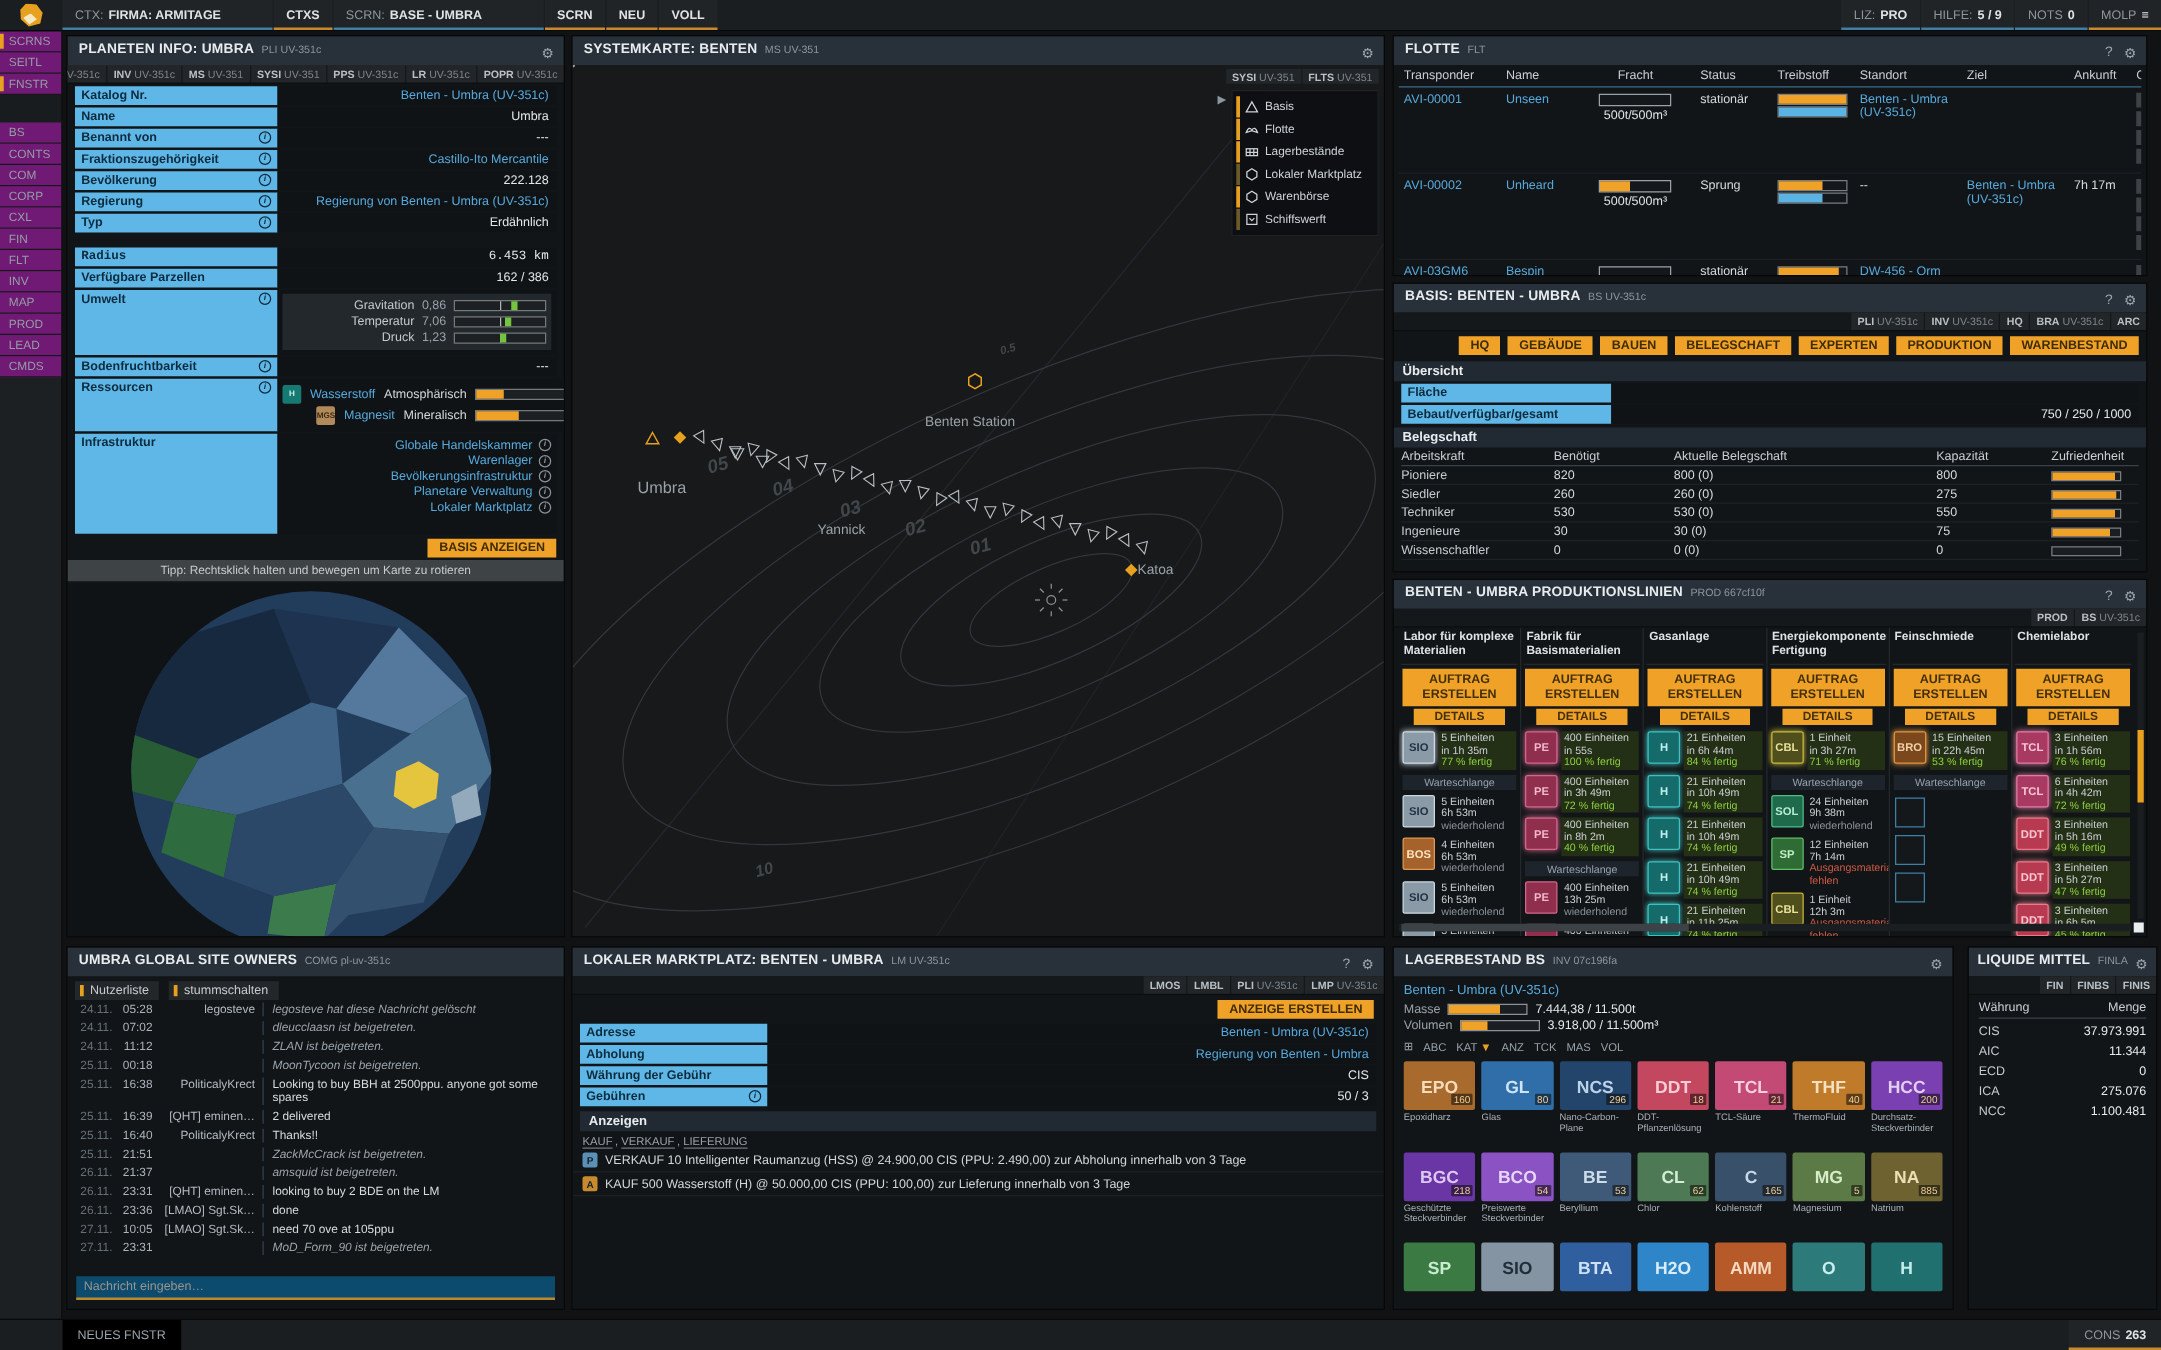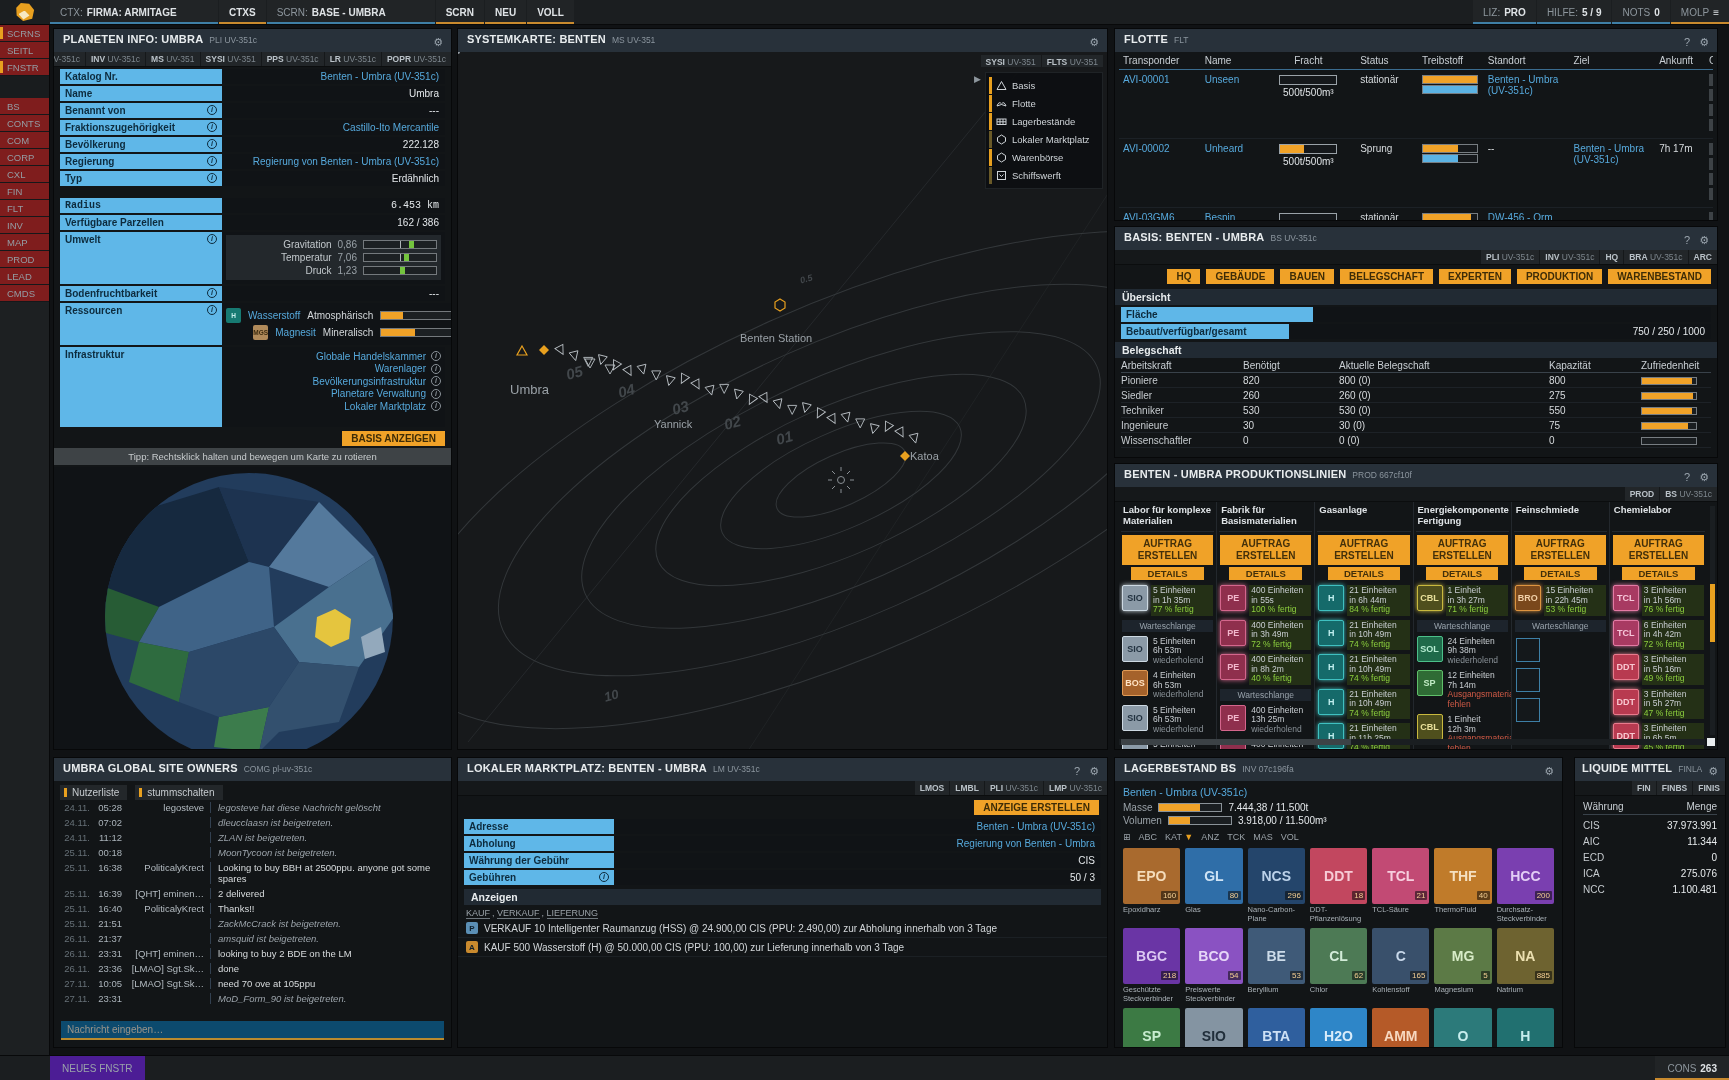--- a/index.html
+++ b/index.html
@@ -15,27 +15,27 @@
   .ttabs{display:flex;align-items:stretch;gap:1px;}
   .ttab{position:relative;display:flex;align-items:center;gap:4px;padding:0 10px;background:#212426;font-size:10px;color:#8d969d;white-space:nowrap;}
   .ttab.wide{min-width:168px;}
   .ttab b{color:#dfe3e6;font-weight:bold;}
   .ttab:after{content:"";position:absolute;left:0;right:0;bottom:0;height:2px;background:#c98a2e;}
   .ttab.teal:after{background:#3f7fa6;}
   .ttabs.right{margin-left:auto;}
 
   
   .sidebar{position:absolute;left:0;top:25px;width:50px;bottom:25px;background:#1d2022;border-right:1px solid #08090a;}
-  .side-item{position:relative;height:17px;line-height:17px;padding-left:7px;font-size:9.5px;color:#949da4;border-bottom:1px solid #15181a;background:#7f1d1d;}
+  .side-item{position:relative;height:17px;line-height:17px;padding-left:7px;font-size:9.5px;color:#949da4;border-bottom:1px solid #15181a;background:#701a75;}
   .side-item.accent:before{content:"";position:absolute;left:0;top:2px;bottom:2px;width:3px;background:#e8a01f;}
   .side-gap{height:22px;background:#191c1e;}
 
   
   .bottombar{position:absolute;left:0;bottom:0;width:1729px;height:25px;background:#1b1e20;border-top:1px solid #08090a;display:flex;align-items:stretch;z-index:50;}
-  .btab{display:flex;align-items:center;padding:0 12px;margin-left:50px;background:#4c1d95;font-size:10px;color:#9aa3aa;}
+  .btab{display:flex;align-items:center;padding:0 12px;margin-left:50px;background:#000000;font-size:10px;color:#9aa3aa;}
   .bright{margin-left:auto;display:flex;align-items:center;gap:4px;padding:0 12px;position:relative;font-size:10px;color:#8d969d;background:#212426;}
   .bright b{color:#dfe3e6;}
   .bright:after{content:"";position:absolute;left:0;right:0;bottom:0;height:2px;background:#c98a2e;}
 
   
   .panel{position:absolute;background:#121517;border:1px solid #070809;display:flex;flex-direction:column;overflow:hidden;}
   .phead{height:23px;flex:none;background:#28313a;display:flex;align-items:baseline;gap:6px;padding:4px 8px 0 9px;}
   .ptitle{font-size:11px;font-weight:bold;color:#e8ecee;letter-spacing:.2px;white-space:nowrap;}
   .pcode{font-size:8.5px;color:#8b959e;white-space:nowrap;}
   .phico{margin-left:auto;display:flex;gap:9px;color:#9aa4ad;font-size:11px;align-self:center;}
@@ -142,21 +142,21 @@
   .invtop{padding:3px 8px 0 8px;flex:none;}
   .invloc{font-size:10.5px;margin:2px 0 4px 0;}
   .invbar-row{display:flex;align-items:center;gap:6px;font-size:10px;color:#9aa2a8;margin:2px 0;}
   .invbar{width:64px;height:9px;border:1px solid #8a9298;background:#1a1e21;position:relative;}
   .invbar .fill{position:absolute;left:0;top:0;bottom:0;background:#f0a228;}
   .invbar-row b{color:#e3e7ea;font-weight:normal;}
   .filters{display:flex;gap:8px;align-items:center;font-size:9px;color:#9aa2a8;padding:4px 8px 2px 8px;flex:none;}
   .filters .fi{cursor:pointer;}
   .tilegrid{display:grid;grid-template-columns:repeat(7,1fr);gap:5px;padding:4px 8px;flex:1;overflow:hidden;}
   .tilecell{display:flex;flex-direction:column;min-width:0;}
-  .tile{height:56px;border-radius:2px;position:relative;display:flex;align-items:center;justify-content:center;font-size:14px;font-weight:bold;flex:none;}
+  .tile{height:39px;border-radius:2px;position:relative;display:flex;align-items:center;justify-content:center;font-size:14px;font-weight:bold;flex:none;}
   .tile .cnt{position:absolute;right:2px;bottom:4px;font-size:8px;font-weight:normal;color:#f2cd92;background:rgba(10,10,10,.55);padding:0 2px;border-radius:1px;}
   .tname{font-size:7.5px;line-height:8.5px;color:#aab2b8;padding-top:2px;overflow:hidden;max-height:28px;}
 
   
   .liq-table{padding:2px 8px;font-size:10px;flex:1;}
   .lqrow{display:flex;justify-content:space-between;padding:2.5px 0;}
   .lqrow.head{color:#c9cfd4;border-bottom:1px solid #39424a;margin-bottom:2px;}
   .lqrow .cur{color:#c6cbcf;}
   .lqrow .amt{color:#e8ecee;}
 </style>
@@ -680,21 +680,21 @@
         <div class="obtn">HQ</div>
         <div class="obtn">GEBÄUDE</div>
         <div class="obtn">BAUEN</div>
         <div class="obtn">BELEGSCHAFT</div>
         <div class="obtn">EXPERTEN</div>
         <div class="obtn">PRODUKTION</div>
         <div class="obtn">WARENBESTAND</div>
       </div>
     <div class="sectionbar">Übersicht</div>
     <div class="brow" style="margin:2px 6px 0 6px;">
-      <div class="blbl" style="width:192px;">
+      <div class="blbl" style="width:168px;">
           <span>Fläche</span>
         </div>
       <div class="bval"></div>
     </div>
     <div class="brow" style="margin:2px 6px 0 6px;">
       <div class="blbl" style="width:168px;">
           <span>Bebaut/verfügbar/gesamt</span>
         </div>
       <div class="bval">750 / 250 / 1000</div>
     </div>

